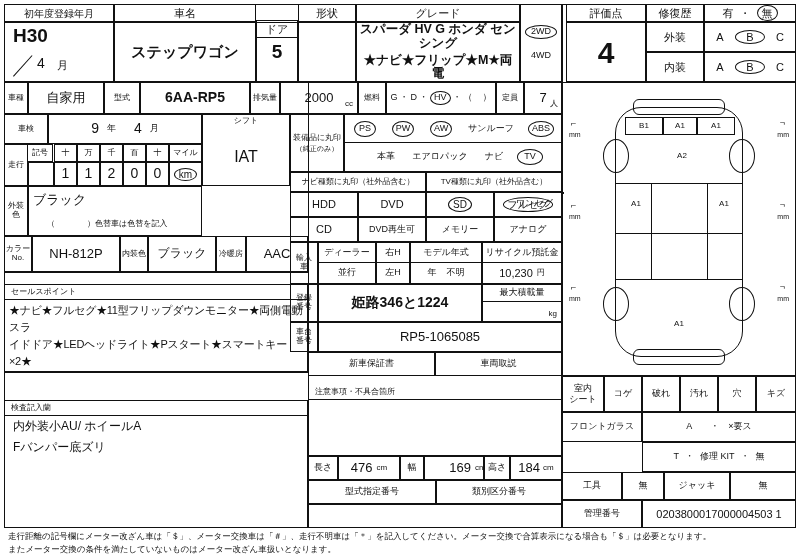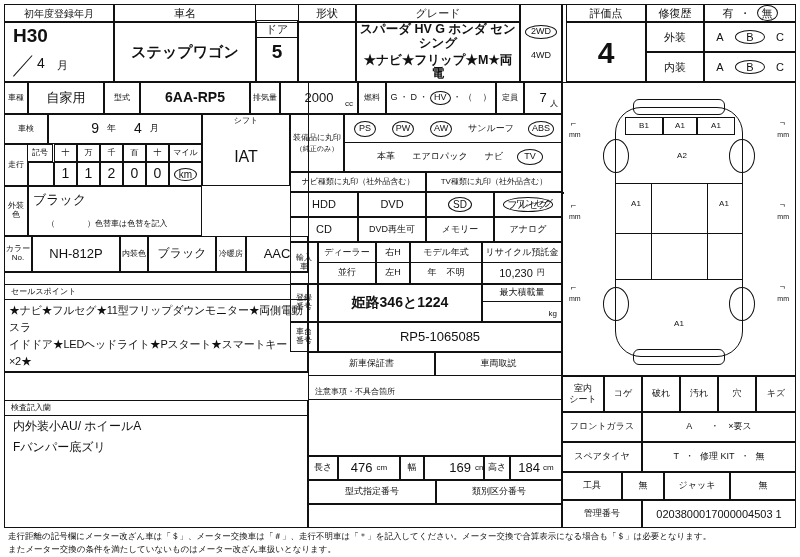--- a/index.html
+++ b/index.html
@@ -374,21 +374,20 @@
   <div class="c sm" style="left:680px;top:376px;width:38px;height:36px;">汚れ</div>
   <div class="c sm" style="left:718px;top:376px;width:38px;height:36px;">穴</div>
   <div class="c sm" style="left:756px;top:376px;width:40px;height:36px;">キズ</div>
 
   <div class="c sm" style="left:562px;top:412px;width:80px;height:30px;">フロントガラス</div>
   <div class="c sm" style="left:642px;top:412px;width:154px;height:30px;">
     <span class="nb">A</span>
     <span class="nb" style="margin-left:18px;">・　×要ス</span>
   </div>
 
-  <div class="c sm" style="left:562px;top:442px;width:80px;height:30px;">スペアタイヤ</div>
   <div class="c sm" style="left:642px;top:442px;width:154px;height:30px;">
     <span class="nb">T</span>
     <span class="nb" style="margin:0 6px;">・</span>
     <span class="nb">修理 KIT</span>
     <span class="nb" style="margin:0 6px;">・</span>
     <span class="nb">無</span>
   </div>
 
   <div class="c sm" style="left:562px;top:472px;width:60px;height:28px;">工具</div>
   <div class="c sm" style="left:622px;top:472px;width:42px;height:28px;">無</div>

